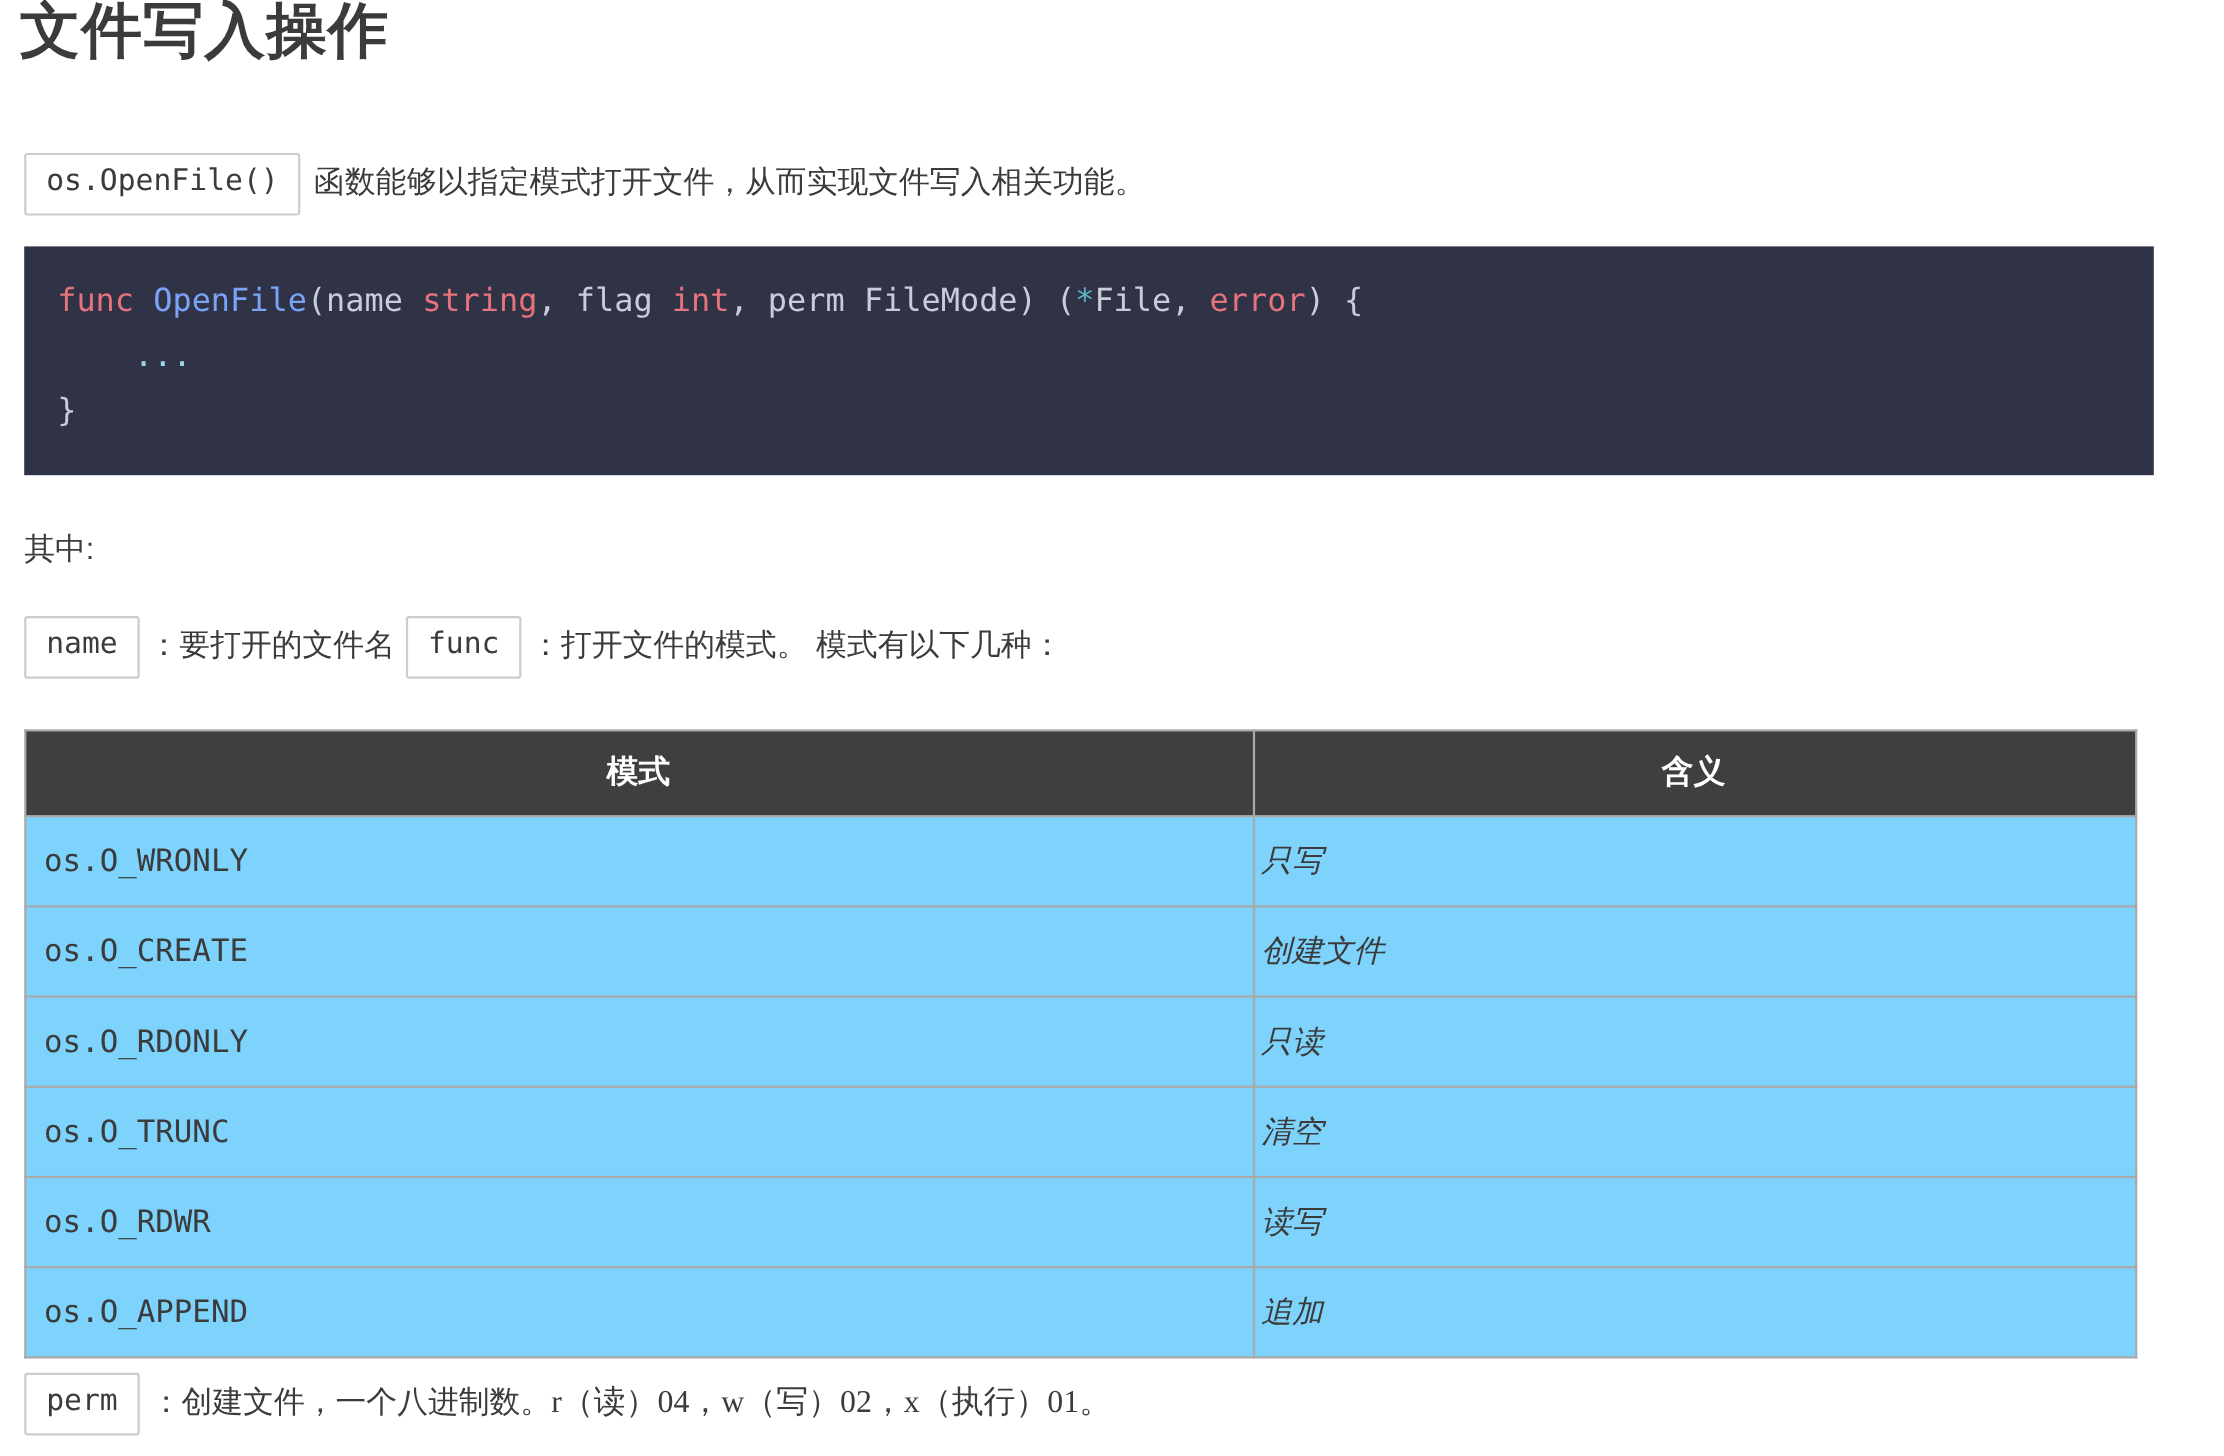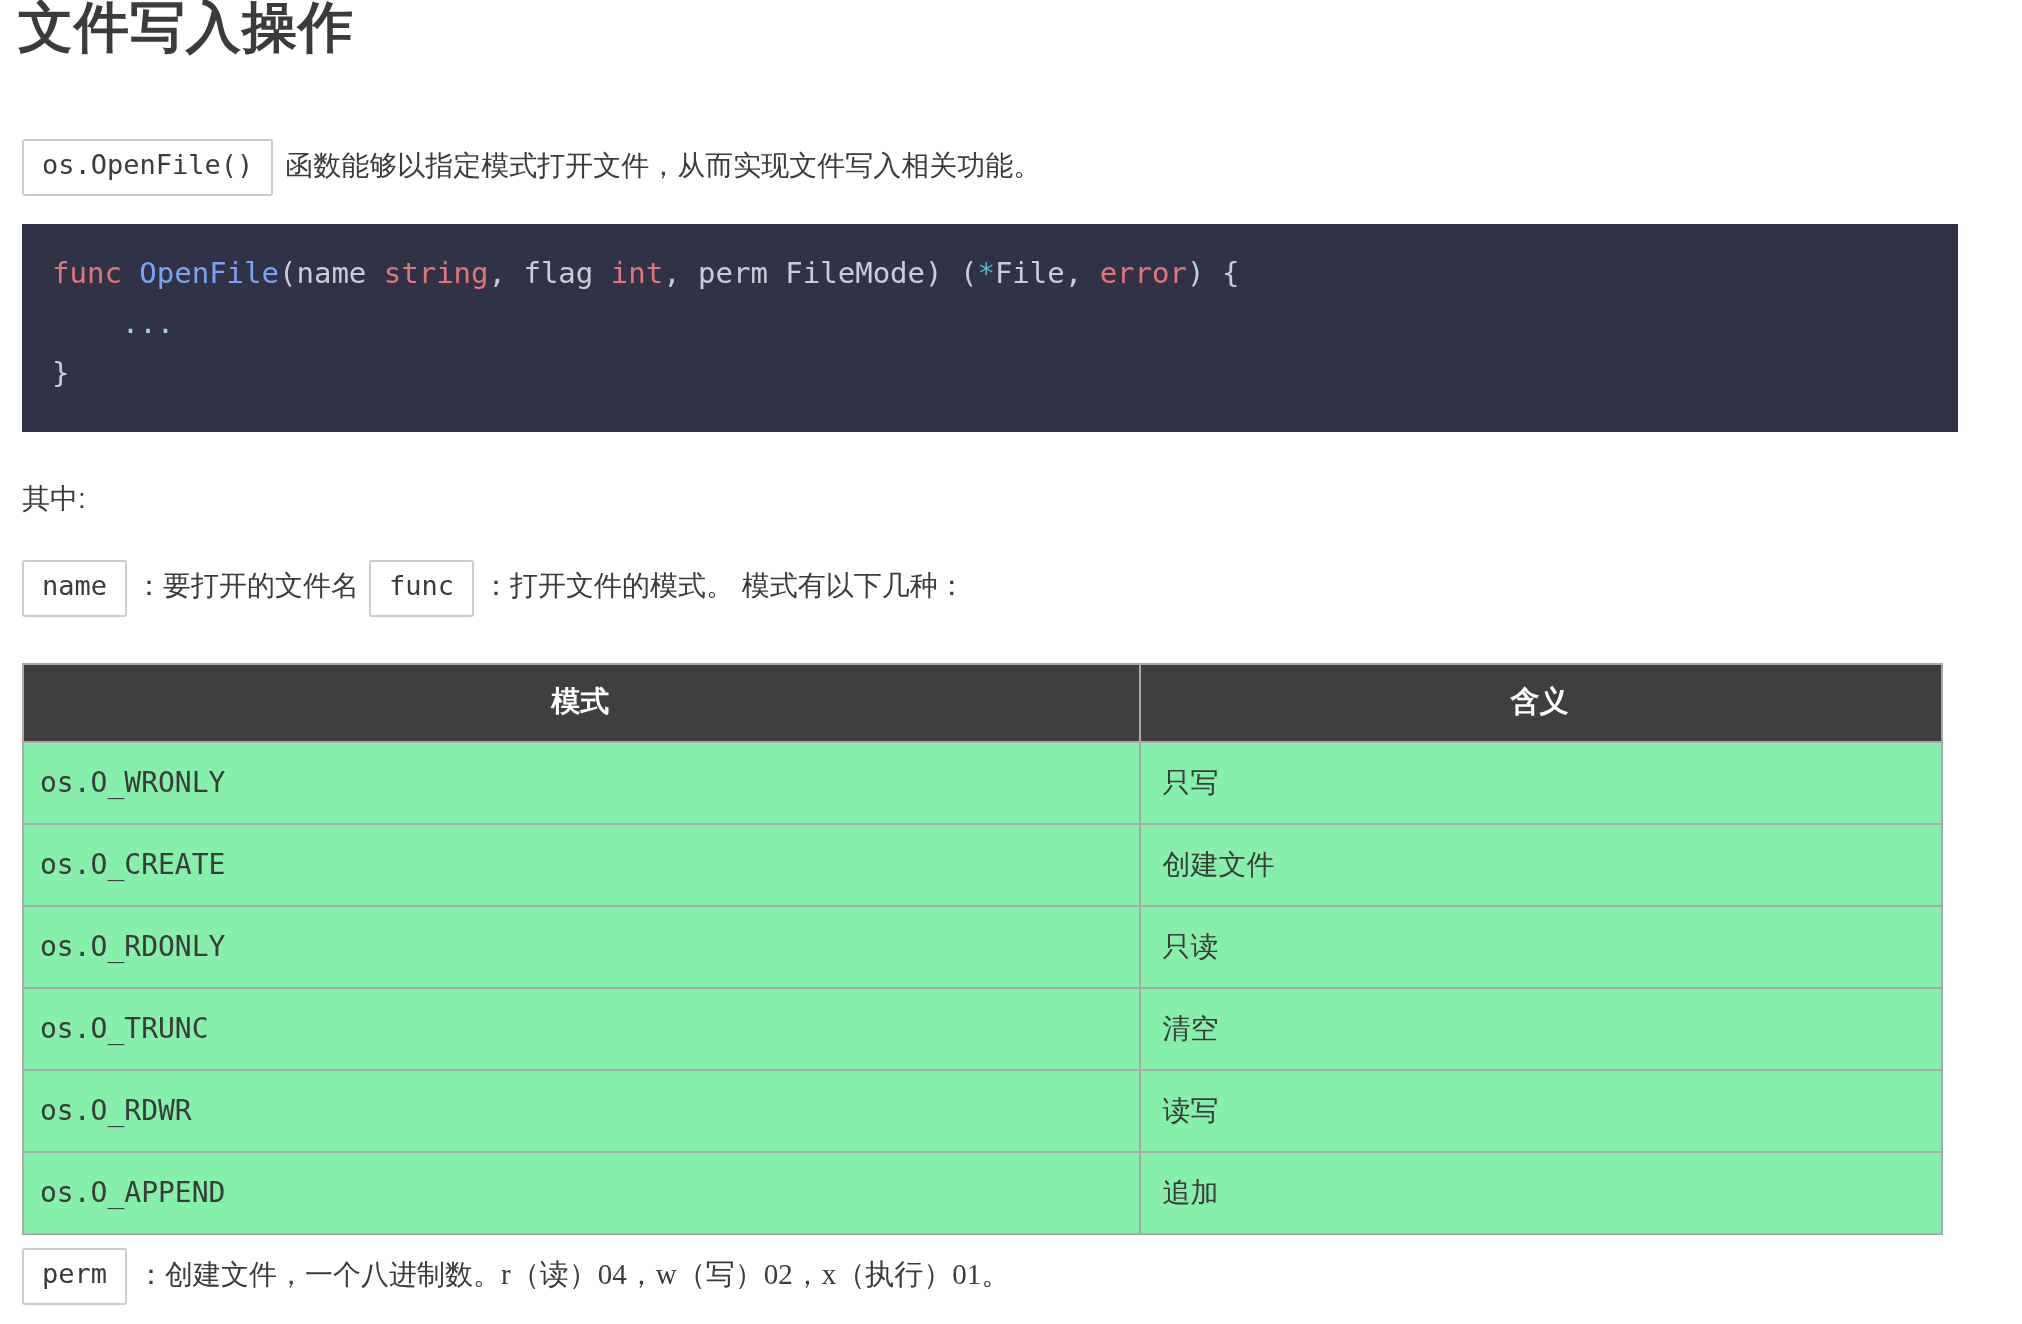--- a/index.html
+++ b/index.html
@@ -65,27 +65,27 @@
     border:2px solid var(--border);
   }
   table.flag-table th{
     background:var(--header_bg);color:#ffffff;
     font-size:29px;font-weight:bold;
     text-align:center;padding:17px 2px 19px 0;
   }
   table.flag-table col.col-mode{width:58.2%;}
   table.flag-table td{
     height:82px;vertical-align:middle;
-    font-size:28px;background:#86efac;
+    font-size:28px;background:#7dd3fc;
   }
   td.mode-cell{
     font-family:"DejaVu Sans Mono","Liberation Mono",monospace;
     font-size:27px;padding-left:16px;
   }
-  td.meaning-cell{padding-left:22px;}
+  td.meaning-cell{padding-left:6px;font-style:italic;}
   .perm-p{margin-top:13px;font-size:28px;line-height:1.6;}
   .perm-p .inline-code{margin-right:10px;}
   .serif-seg{font-family:"Liberation Serif","DejaVu Serif",serif;font-size:29px;}
 </style>
 </head>
 <body>
 
 <div class="container">
 
   <h1 class="page-title">文件写入操作</h1>

